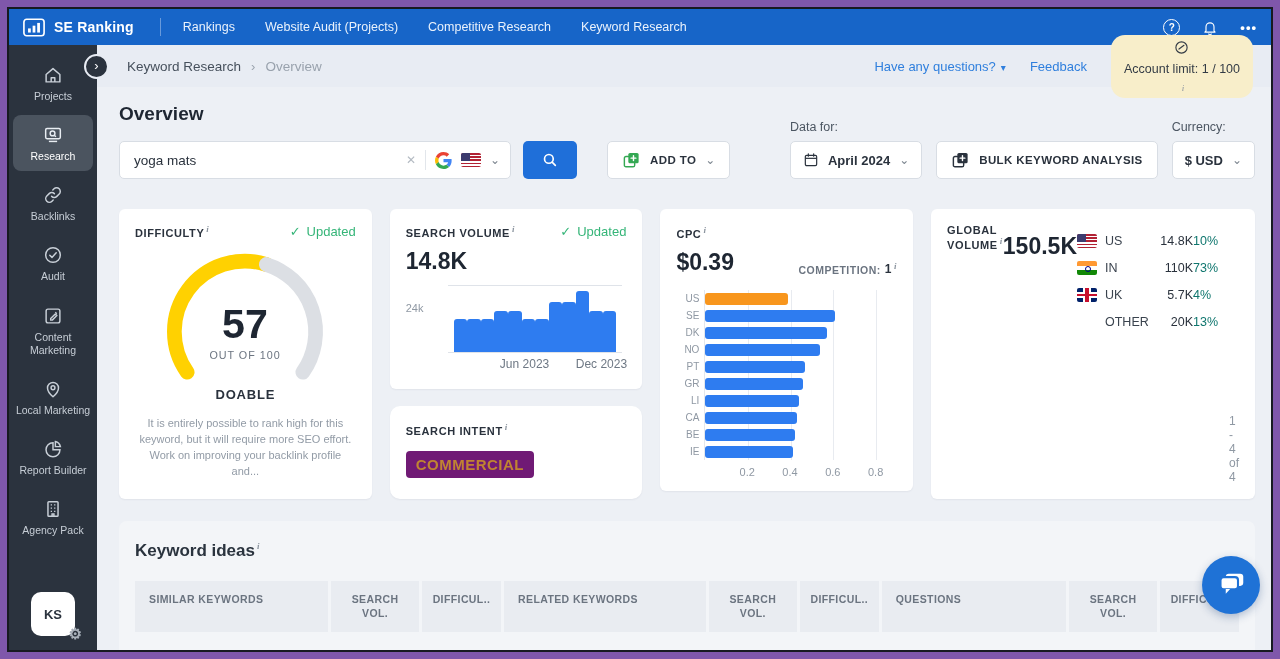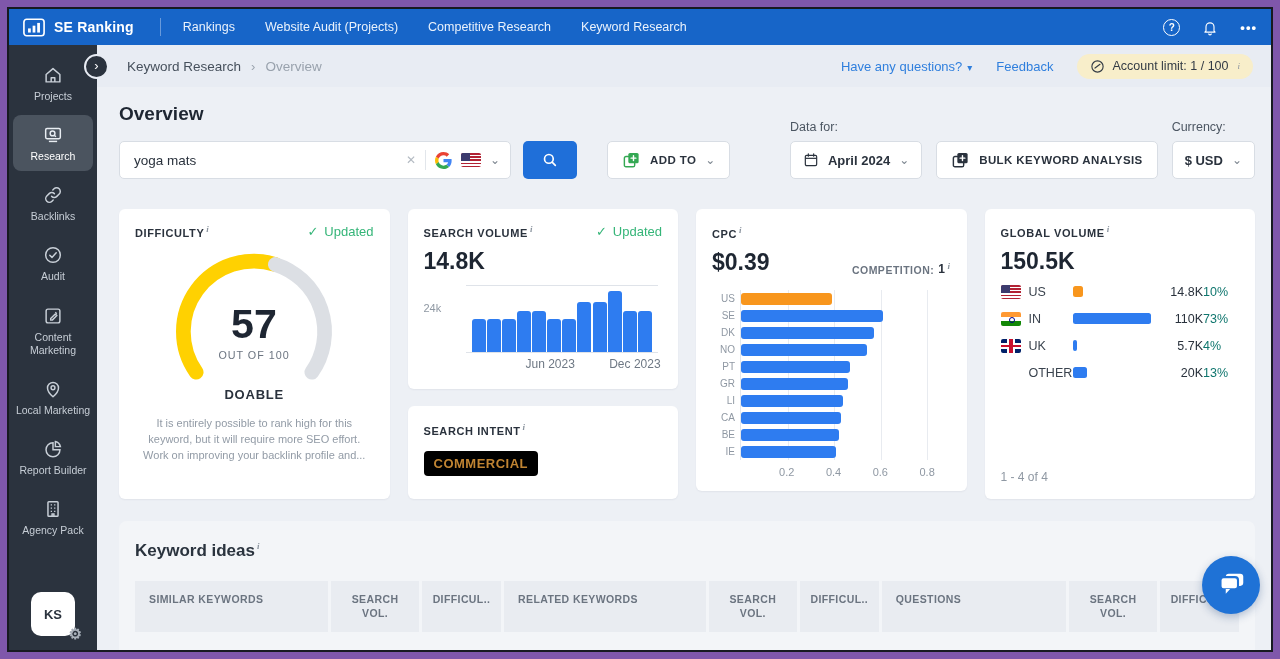--- a/index.html
+++ b/index.html
@@ -32,21 +32,21 @@
 
   
   .crumb-row { height:42px; background:#e8ecf3; display:flex; align-items:center; padding:0 18px 0 30px; position:relative; flex:0 0 auto; }
   .collapse-btn { position:absolute; left:-13px; top:9px; width:25px; height:25px; border-radius:50%; background:#2b333e; color:#fff; border:2px solid #e8ecf3; font-size:13px; display:flex; align-items:center; justify-content:center; cursor:pointer; padding-bottom:2px; }
   .crumb-main { font-size:13.5px; color:#46505c; }
   .crumb-sep { margin:0 10px; color:#9aa3ae; font-size:13px; }
   .crumb-page { font-size:13.5px; color:#99a2ad; }
   .crumb-right { margin-left:auto; display:flex; align-items:center; gap:24px;justify-content:space-between; }
   .blue-link { color:#2f7fdd; font-size:13px; cursor:pointer; }
   .caret { font-size:10px; margin-left:5px; }
-  .limit-pill { background:#f8eeca; border-radius:14px; padding:5px 13px; display:flex; align-items:center; gap:7px; font-size:12.5px; color:#333b45; cursor:pointer; }
+  .limit-pill { background:#f8eeca; border-radius:14px; padding:5px 13px; display:flex; align-items:center; gap:7px; font-size:12.5px; color:#333b45; cursor:pointer;flex-direction:column; }
   .sup-i { font-size:9px; font-style:italic; color:#8a939e; vertical-align:super; margin-left:2px; font-family:"Liberation Serif", serif; }
 
   
   .content { flex:1; padding:16px 16px 0 22px; overflow:hidden; position:relative; }
   .controls-area { display:flex; align-items:flex-end; }
   .controls-left .page-title { font-size:19px; font-weight:bold; color:#1e2632; margin-bottom:16px; }
   .search-row { display:flex; align-items:center; }
   .search-group { width:392px; height:38px; background:#fff; border:1px solid #d8dde4; border-radius:5px; display:flex; align-items:center; padding:0 10px 0 14px; gap:9px; }
   .search-input { flex:1; border:none; outline:none; font-size:13.5px; color:#2a323d; font-family:"Liberation Sans", sans-serif; background:transparent; }
   .clear-x { color:#b3bac2; font-size:12px; cursor:pointer; }
@@ -88,37 +88,37 @@
   .card-volume { height:180px; }
   .big-num { font-size:23px; font-weight:bold; color:#1e2632; margin-top:9px; }
   .sv-chart { margin-top:4px; position:relative; height:96px; }
   .sv-ymax { position:absolute; left:0; top:0; font-size:11px; color:#8f98a3;margin-top:23px; }
   .sv-plot { position:absolute; left:42px; right:4px; top:6px; height:68px; border-top:1px solid #dfe3e9; border-bottom:1px solid #dfe3e9; }
   .sv-bars { position:absolute; inset:0; display:flex; align-items:flex-end; justify-content:space-between; padding:0 6px; }
   .sv-bar { width:14px; background:#2e7cf0; border-radius:3px 3px 0 0; }
   .sv-xlabels { position:absolute; left:42px; right:4px; top:78px; height:16px; }
   .sv-xlabel { position:absolute; transform:translateX(-50%); font-size:12px; color:#6e7884; white-space:nowrap; }
 
-  .card-intent { height:93px; }
-  .intent-pill { display:inline-block; margin-top:12px; background:#000000; color:#c08432; font-size:13px; font-weight:bold; letter-spacing:.5px; padding:5px 10px; border-radius:4px; }
+  .card-intent { height:93px;border-radius:10px; }
+  .intent-pill { display:inline-block; margin-top:12px; background:#701a75; color:#c08432; font-size:15px; font-weight:bold; letter-spacing:.5px; padding:5px 10px; border-radius:4px; }
 
   .card-cpc { height:282px; }
   .cpc-top { display:flex; align-items:flex-end; justify-content:space-between; margin-top:7px; }
   .competition { font-size:10.5px; font-weight:bold; letter-spacing:.5px; color:#6b7480; }
   .competition b { color:#2a323d; font-size:12px; margin-left:4px; }
   .cpc-chart { margin-top:14px; }
   .cpc-rows { position:relative; margin-left:28px; border-left:1px solid #e3e7ed; }
   .cpc-grid { position:absolute; top:0; bottom:0; width:1px; background:#e8ebf0; }
   .cpc-row { display:flex; align-items:center; height:17px; position:relative; }
   .cpc-cat { position:absolute; left:-28px; width:22px; text-align:right; font-size:10px; color:#8f98a3; }
   .cpc-bar { height:12px; border-radius:3px; position:relative; z-index:1; }
   .cpc-ticks { position:relative; margin-left:28px; height:18px; margin-top:6px; }
   .cpc-tick { position:absolute; transform:translateX(-50%); font-size:11px; color:#8f98a3; }
 
-  .card-global { height:290px; display:flex; flex-direction:column; }
+  .card-global { height:290px; display:flex; }
   .gv-rows { margin-top:10px; display:flex; flex-direction:column; gap:13px; }
   .gv-row { display:flex; align-items:center; font-size:12.5px; color:#2a323d; }
   .gv-flag { margin-right:8px; flex:0 0 auto; }
   .gv-noflag { width:20px; margin-right:8px; }
   .gv-code { width:44px; font-size:12.5px; color:#3a434e; }
   .gv-track { flex:1; height:11px; position:relative; }
   .gv-bar { height:11px; border-radius:2.5px; background:#2e7cf0; }
   .gv-val { width:44px; text-align:right; color:#2a323d; }
   .gv-pct { width:36px; text-align:left; color:#0f766e; }
   .gv-pager { margin-top:auto; font-size:12px; color:#8f98a3; }

